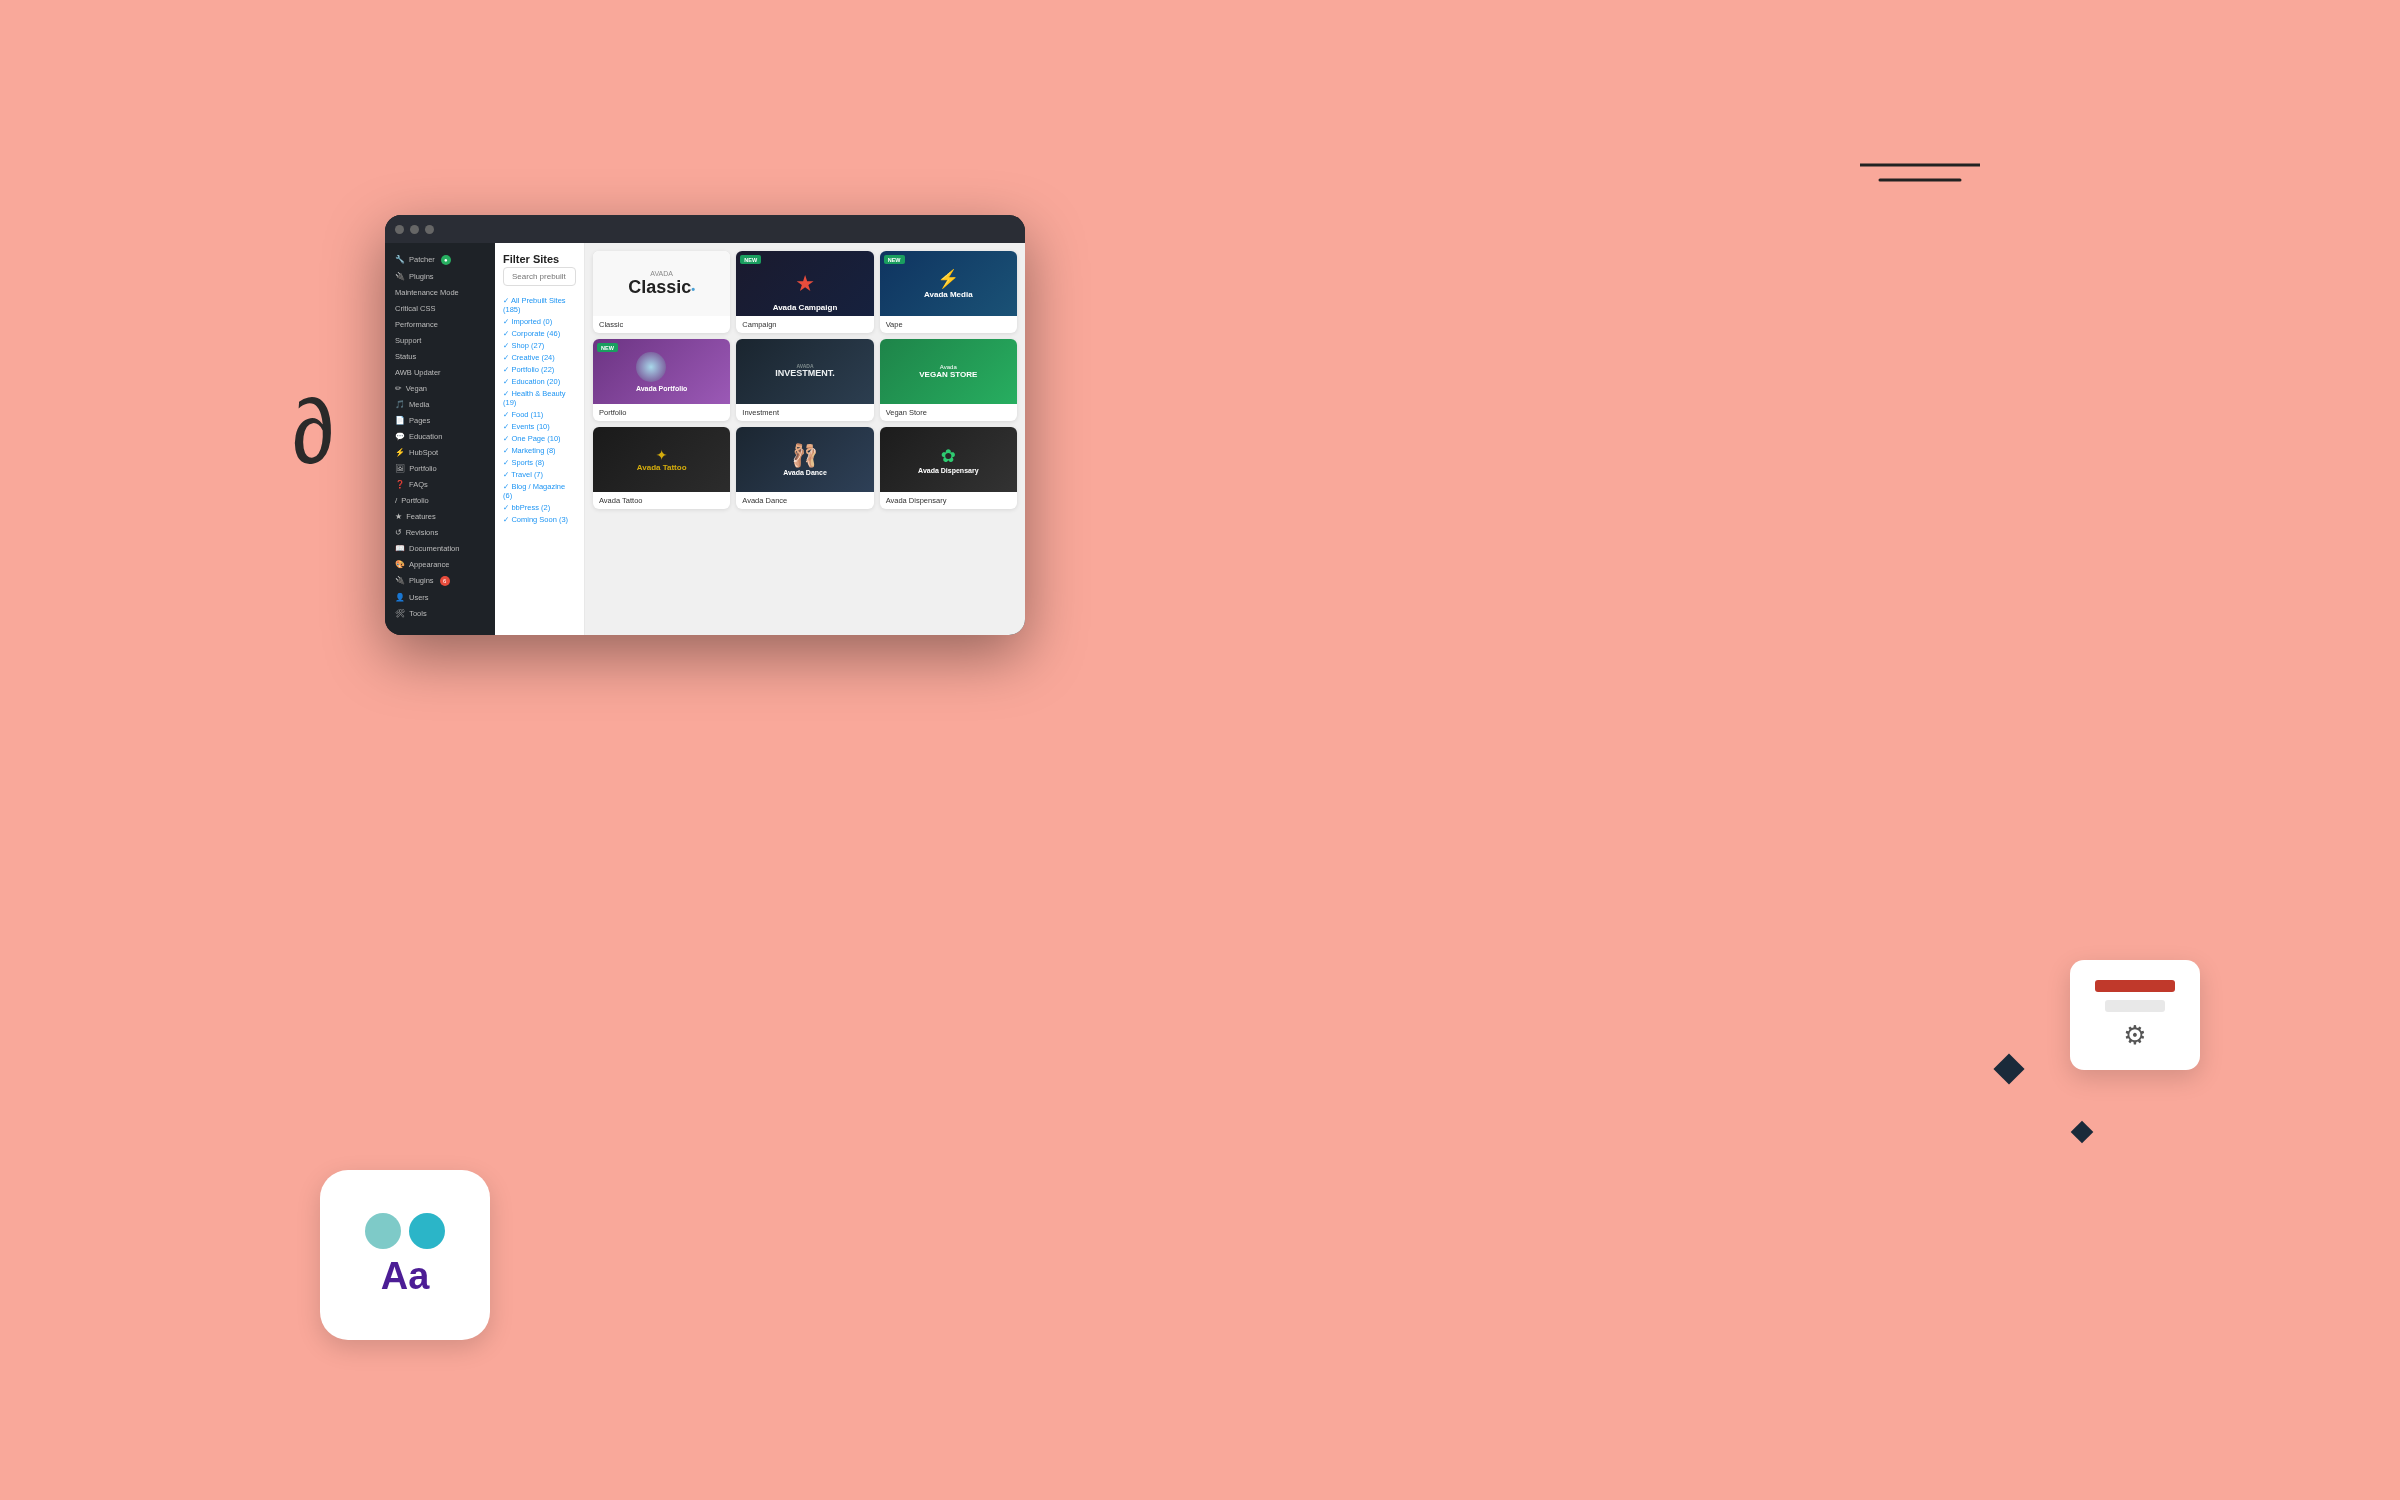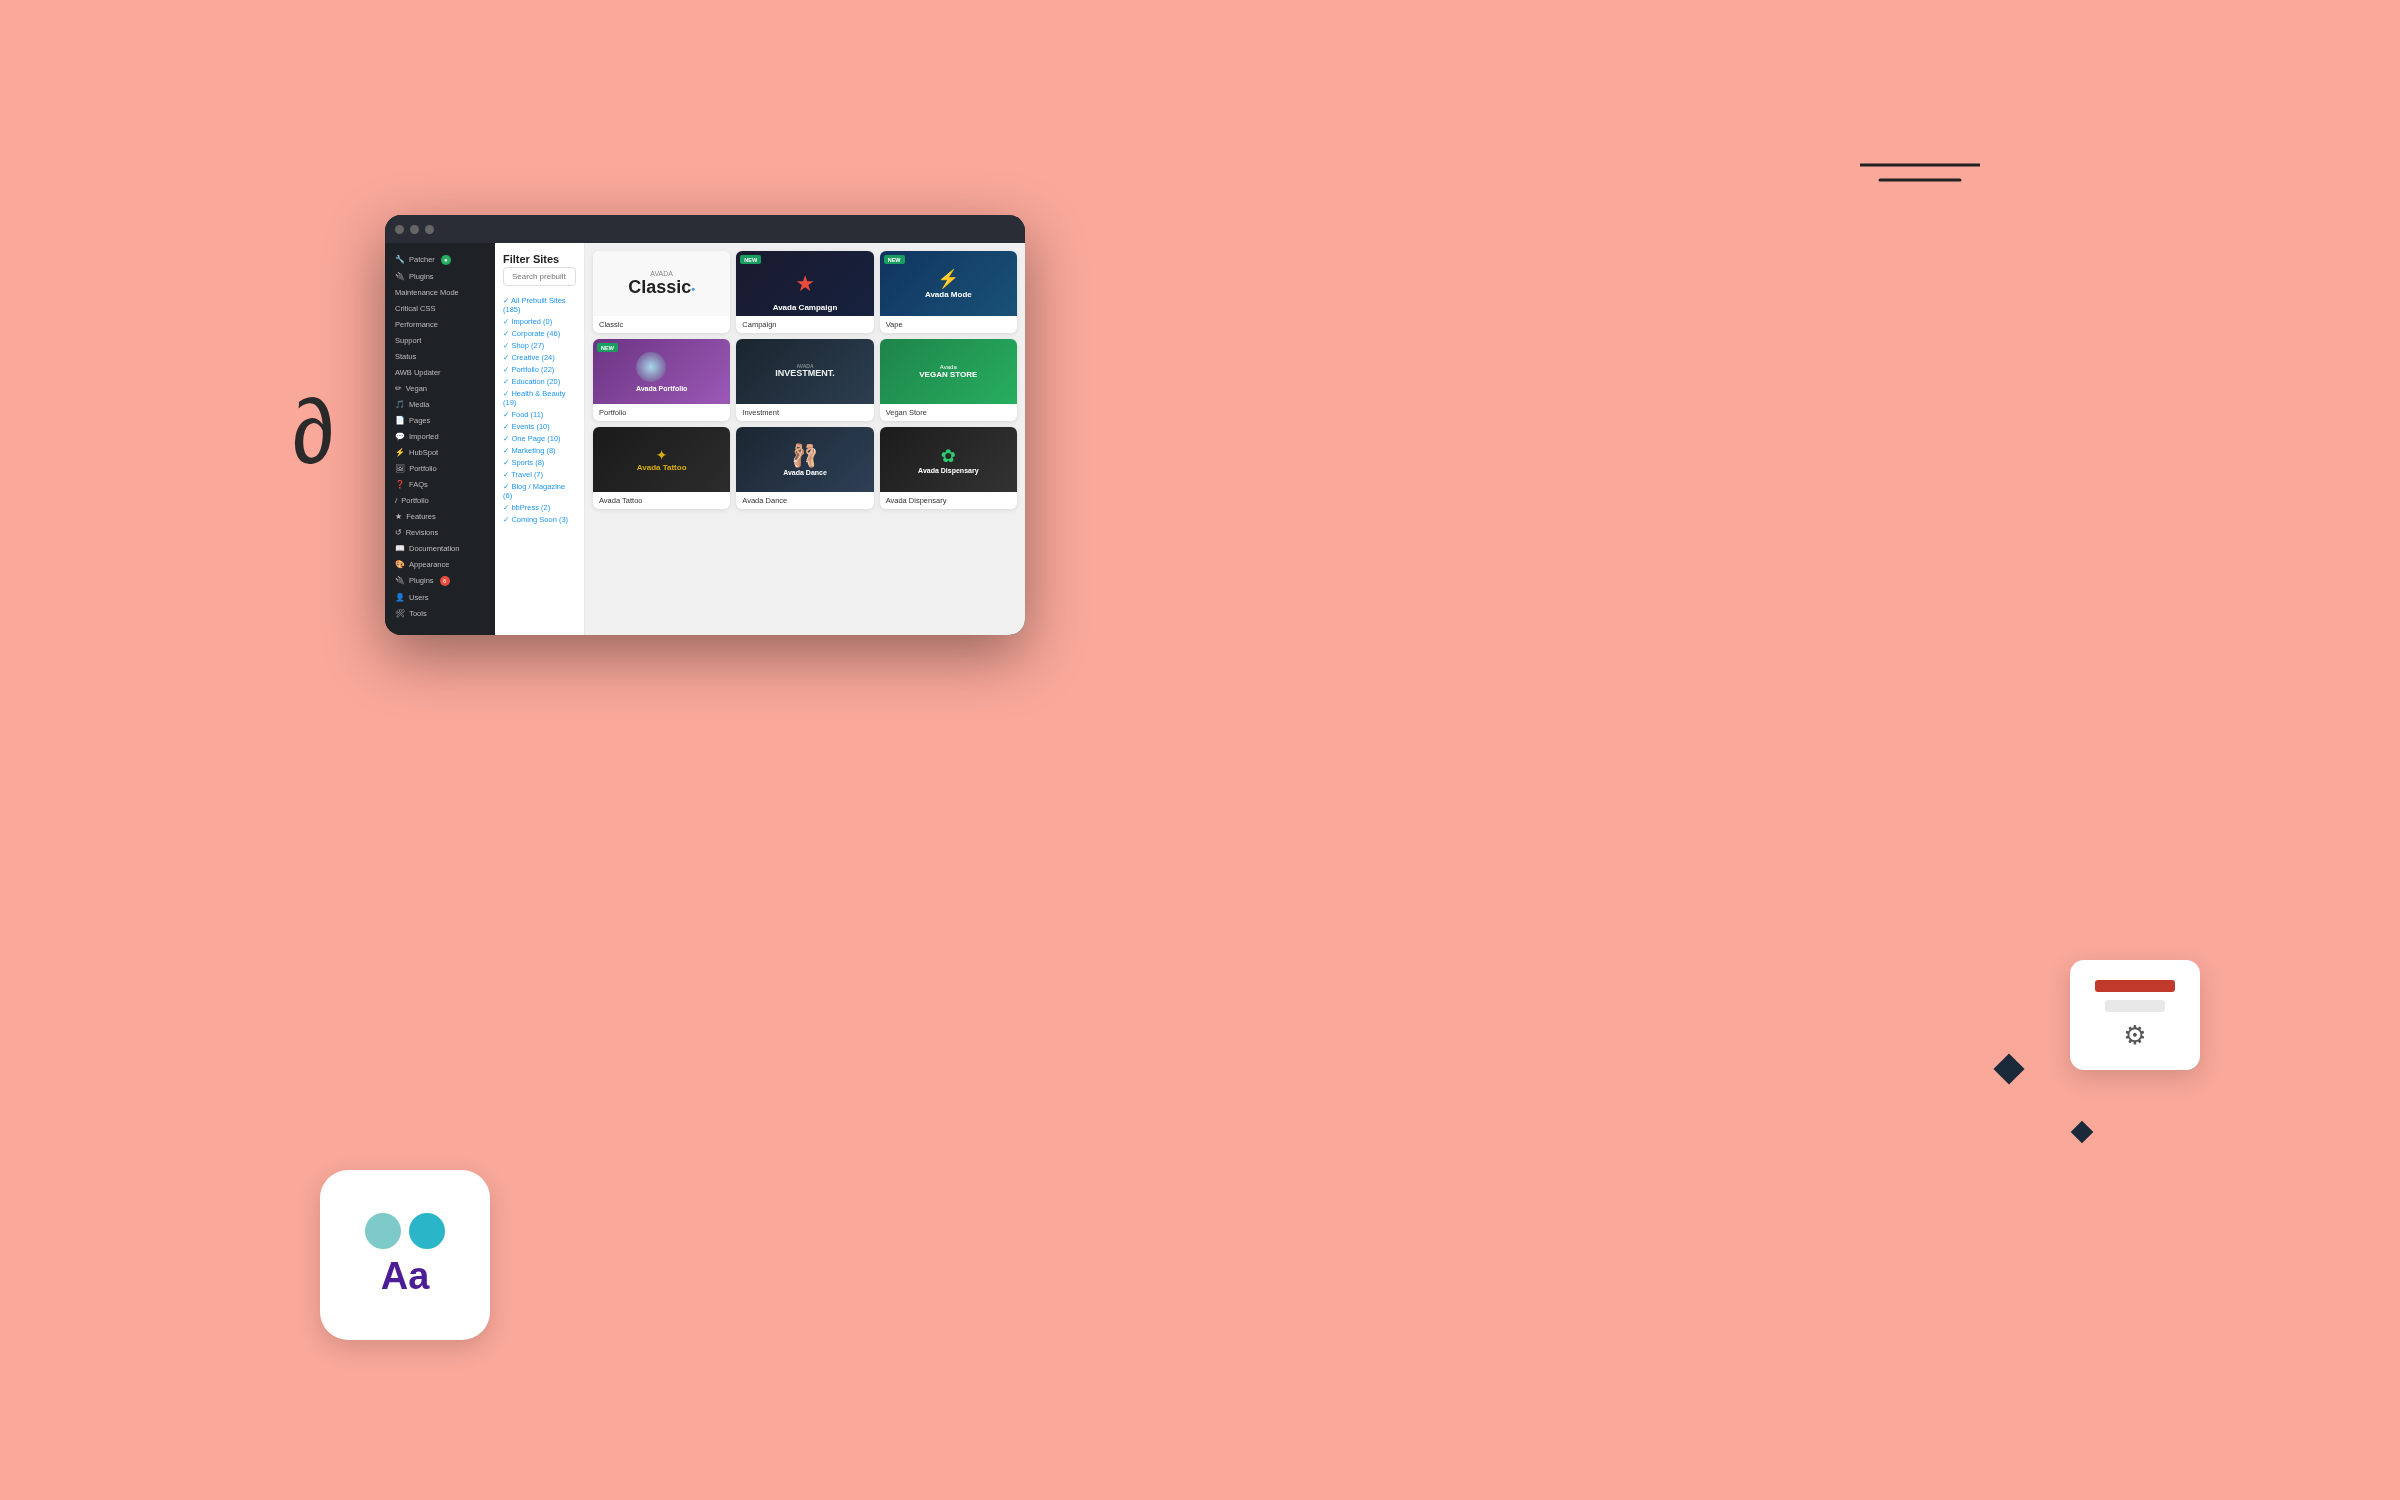--- a/index.html
+++ b/index.html
@@ -465,21 +465,21 @@
       <div class="sidebar-item">
         <span class="sidebar-icon">🎵</span>
         <span>Media</span>
       </div>
       <div class="sidebar-item">
         <span class="sidebar-icon">📄</span>
         <span>Pages</span>
       </div>
       <div class="sidebar-item">
         <span class="sidebar-icon">💬</span>
-        <span>Imported</span>
+        <span>Education</span>
       </div>
       <div class="sidebar-item">
         <span class="sidebar-icon">⚡</span>
         <span>HubSpot</span>
       </div>
       <div class="sidebar-item">
         <span class="sidebar-icon">🖼</span>
         <span>Portfolio</span>
       </div>
       <div class="sidebar-item">
@@ -567,21 +567,21 @@
               <div style="color:white;font-size:8px;font-weight:600;position:absolute;bottom:4px;text-align:center;">Avada Campaign</div>
             </div>
             <div class="site-card-label">Campaign</div>
           </div>
 
           <div class="site-card">
             <div class="site-card-thumb thumb-vape">
               <span class="site-badge">NEW</span>
               <div style="text-align:center;">
                 <span class="vape-icon">⚡</span>
-                <div style="color:white;font-size:8px;font-weight:700;">Avada Mode</div>
+                <div style="color:white;font-size:8px;font-weight:700;">Avada Media</div>
               </div>
             </div>
             <div class="site-card-label">Vape</div>
           </div>
 
           <div class="site-card">
             <div class="site-card-thumb thumb-portfolio">
               <span class="site-badge">NEW</span>
               <div style="text-align:center;">
                 <div class="portfolio-glow"></div>

